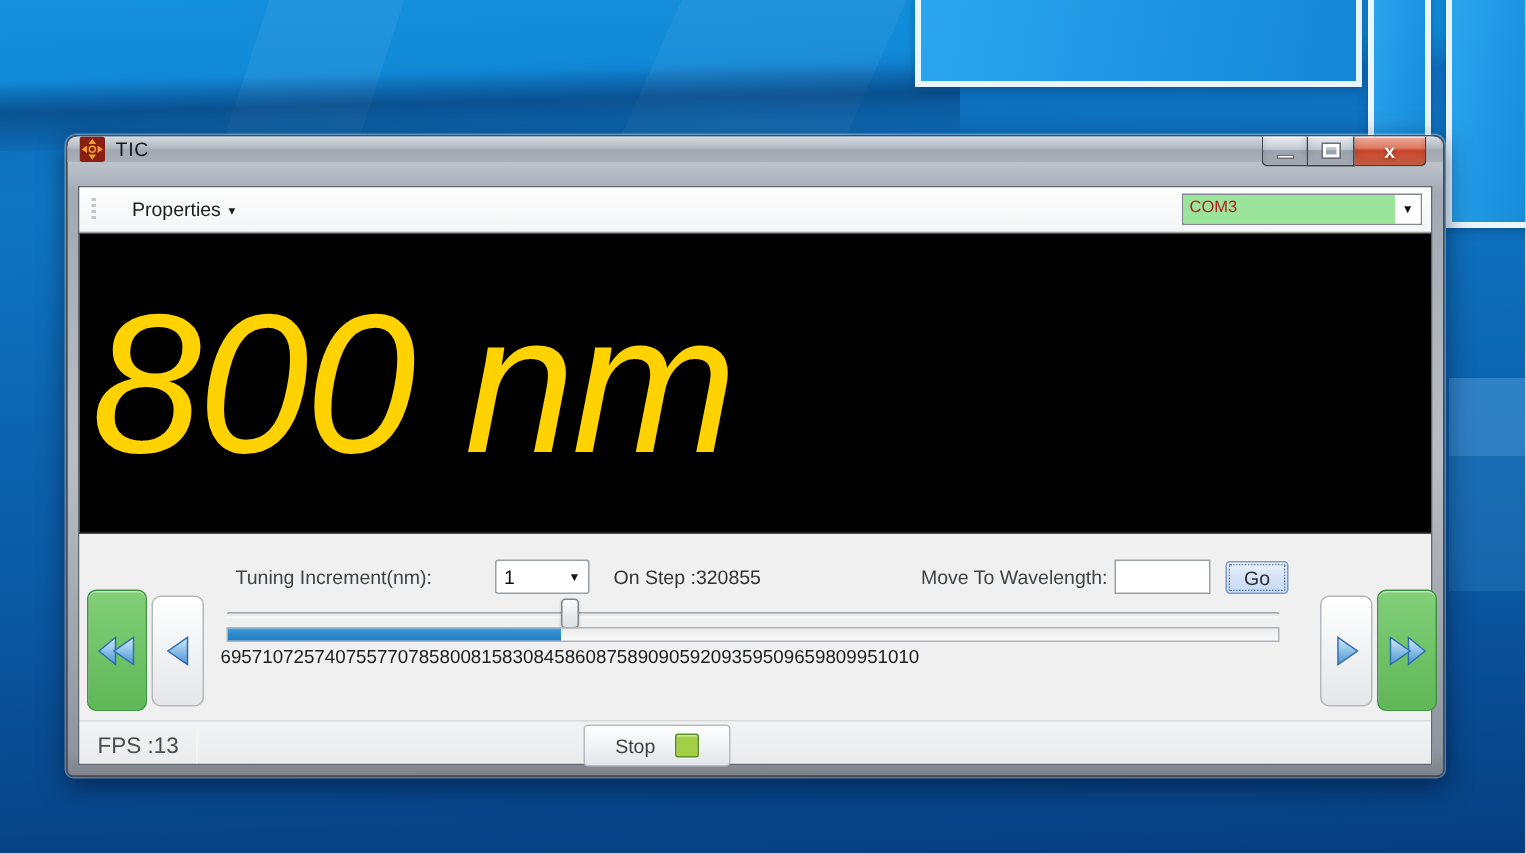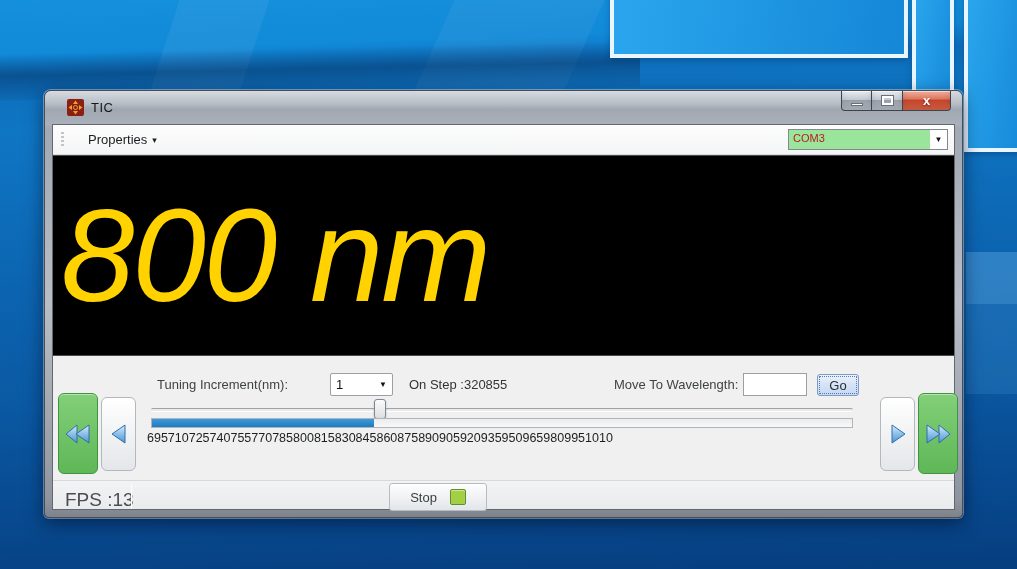--- a/index.html
+++ b/index.html
@@ -18,21 +18,21 @@
   .pane-b { left:912px; top:-16px; width:42px; height:168px; }
   .pane-c { left:964px; top:-16px; width:70px; height:168px; }
   .glow-right { position:absolute; left:966px; top:252px; width:51px; height:52px; background:rgba(130,200,250,0.30); }
   .glow-right2 { position:absolute; left:966px; top:304px; width:51px; height:90px; background:rgba(90,170,230,0.18); }
 
   
   .window { position:absolute; left:44px; top:90px; width:919px; height:428px;
     background:linear-gradient(180deg,#cdd2d9 0%, #b4bac3 6%, #a3a9b3 9%, #b9bec6 50%, #8f959e 96%, #7d828b 100%);
     border:1px solid #484d55; border-radius:7px 7px 5px 5px;
     box-shadow:0 0 0 1px rgba(255,255,255,0.35), 0 5px 18px rgba(0,10,30,0.55); }
-  .titlebar { position:relative; height:33px; display:flex; align-items:center; padding-left:22px;
+  .titlebar { position:relative; height:17px; display:flex; align-items:center; padding-left:8px;
     border-radius:7px 7px 0 0;
     background:linear-gradient(180deg, #d6dbe1 0%, #b6bcc5 40%, #a2a8b2 55%, #aab0ba 100%); }
   .app-icon { width:17px; height:17px; margin-right:7px; flex:0 0 auto; }
   .title-text { font-size:13px; color:#15171a; letter-spacing:0.5px; }
 
   .winbtns { position:absolute; top:0px; right:11px; display:flex; }
   .winbtn { height:20px; border:1px solid #3f444c; border-top:none; display:flex; align-items:center; justify-content:center;
     box-shadow:inset 0 1px 0 rgba(255,255,255,0.55), inset 0 -4px 6px rgba(0,0,0,0.12); }
   .btn-min { width:31px; border-radius:0 0 0 4px; background:linear-gradient(180deg,#e9edf2 0%,#c3c9d2 45%,#9aa1ac 50%,#b7bdc7 100%); }
   .btn-max { width:31px; border-left:none; background:linear-gradient(180deg,#e9edf2 0%,#c3c9d2 45%,#9aa1ac 50%,#b7bdc7 100%); }
@@ -92,21 +92,21 @@
   .slider-thumb { position:absolute; left:321px; top:43px; width:12px; height:20px;
     background:linear-gradient(#fbfbfb,#dcdfe2); border:1px solid #80868d; border-radius:3px; box-shadow:0 1px 2px rgba(0,0,0,.25); }
   .progress { position:absolute; left:98px; top:62px; width:702px; height:10px;
     background:linear-gradient(#ececec,#f8f8f8); border:1px solid #b0b5ba; }
   .progress-fill { height:100%; width:222px; background:linear-gradient(var(--progress-blue-light,#3f9ad9),var(--progress-blue,#1f7ac0)); }
   .ticks { position:absolute; left:94px; top:75px; width:690px; display:flex; justify-content:flex-start; }
   .tick { font-size:12.5px; color:#1c1e20; }
 
   
   .statusbar { position:relative; flex:1; background:linear-gradient(#f2f3f4,#e9ebed); border-top:1px solid #d8d8d8; }
-  .fps { position:absolute; left:12px; top:8px; font-size:19px; color:#4a4e52;text-align:center; }
+  .fps { position:absolute; left:12px; top:8px; font-size:15px; color:#4a4e52;text-align:center; }
   .status-sep { position:absolute; left:78px; top:4px; width:1px; height:24px; background:#cfd2d5; border-right:1px solid #fff; }
   .stop-btn { position:absolute; left:336px; top:2px; width:98px; height:28px;
     background:linear-gradient(#fefefe,#e2e6ea); border:1px solid #b8bcc0; border-radius:3px;
     display:flex; align-items:center; justify-content:center; gap:13px; cursor:default; }
   .stop-label { font-size:13px; color:#3b3f43; }
   .led { width:16px; height:16px; background:var(--led-green,#a2cf44); border:1px solid #5f8f2c; border-radius:2px;
     box-shadow:inset 0 1px 1px rgba(255,255,255,.5); }
 
   .arrow-svg { display:block; }
 </style>

